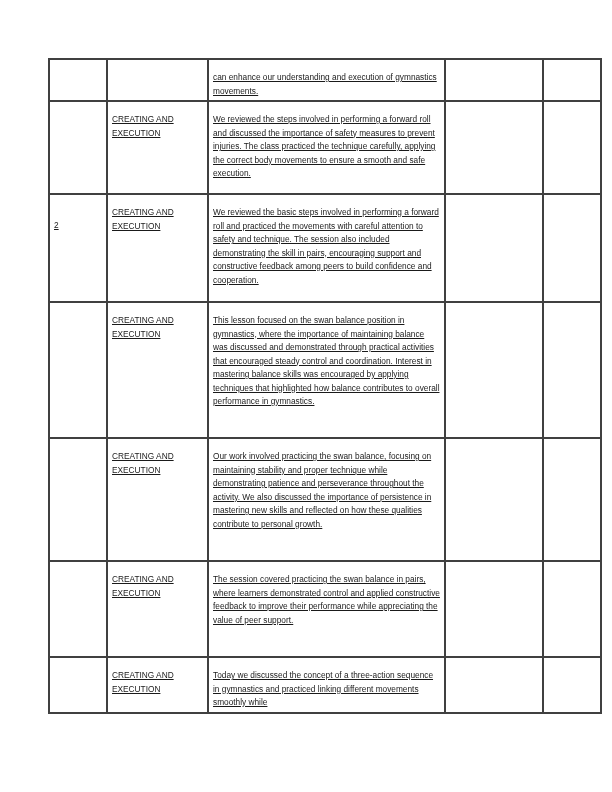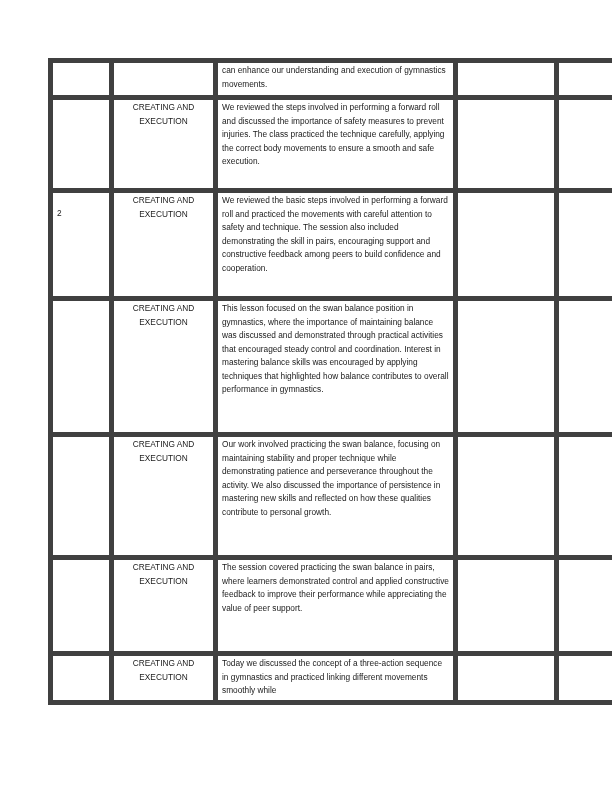--- a/index.html
+++ b/index.html
@@ -7,26 +7,27 @@
   table.log {
     position: absolute; left: 48px; top: 58px;
     width: 545px;
     border-collapse: collapse;
     table-layout: fixed;
     font-size: 8.3px;
     line-height: 13.5px;
     color: #1a1a1a;
   }
   table.log td {
-    border: 5px solid #404040;
+    border: 2px solid #404040;
     vertical-align: top;
-    padding: 1px 4px 2px 4px;
+    padding: 11px 4px 2px 4px;
+    text-decoration: underline;
   }
   td.c-week { width: 48px; }
-  td.c-strand { width: 91px; text-align: center; }
+  td.c-strand { width: 91px; }
   td.c-desc { width: 227px; padding-left: 22px; padding-right: 3px; }
   td.c-e1 { width: 88px; }
   td.c-e2 { width: 48px; }
   .week-num { display: block; margin-top: 13px; }
 </style>
 </head>
 <body>
 
 <table class="log">
   <tbody id="tbody">

